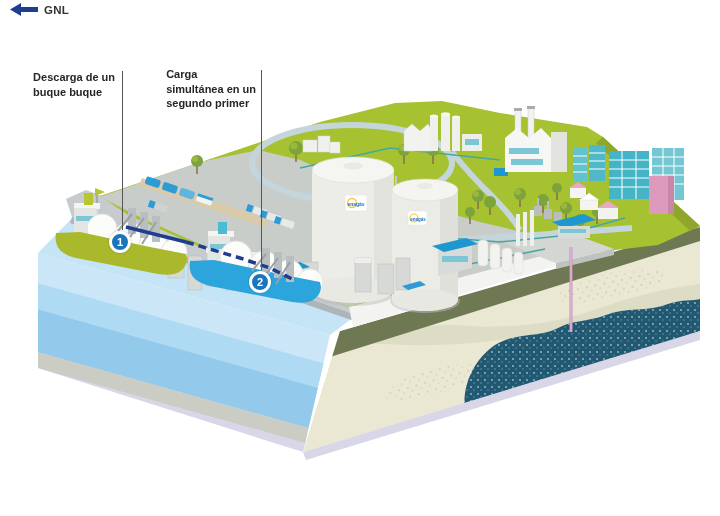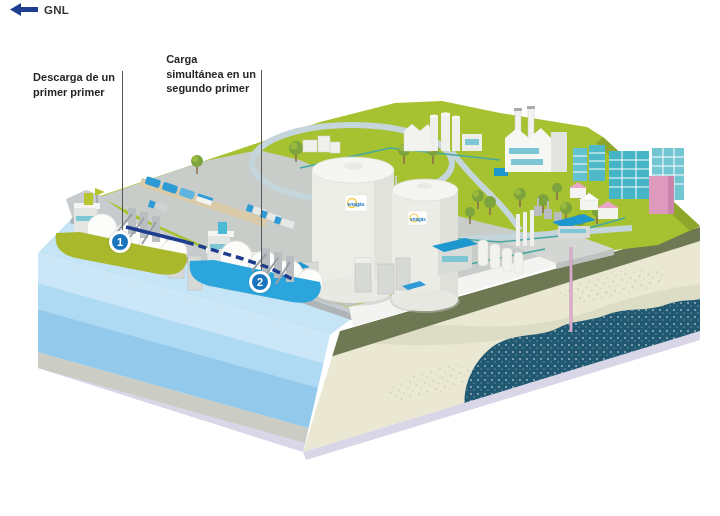--- a/index.html
+++ b/index.html
@@ -378,28 +378,28 @@
 
 <div class="legend">
   <svg width="28" height="13" viewBox="0 0 28 13">
     <path d="M0,6.5 L11,0 L11,4 L28,4 L28,9 L11,9 L11,13 Z" fill="#1f3e90"></path>
   </svg>
   <span class="legend-text">GNL</span>
 </div>
 
 <div class="callout" style="right:605px;top:70px;">
   <span>Descarga de un</span><br>
-  <span>primer primer</span>
+  <span>buque buque</span>
 </div>
 <div class="pointer" style="left:122px;top:71px;height:159px;"></div>
 <div class="badge" style="left:109px;top:231px;">
   <span>1</span>
 </div>
 
-<div class="callout" style="right:464px;top:52px;">
+<div class="callout" style="right:464px;top:67px;">
   <span>Carga</span><br>
   <span>simultánea en un</span><br>
   <span>segundo primer</span>
 </div>
 <div class="pointer" style="left:261px;top:70px;height:200px;"></div>
 <div class="badge" style="left:249px;top:271px;">
   <span>2</span>
 </div>
 
 </div>

